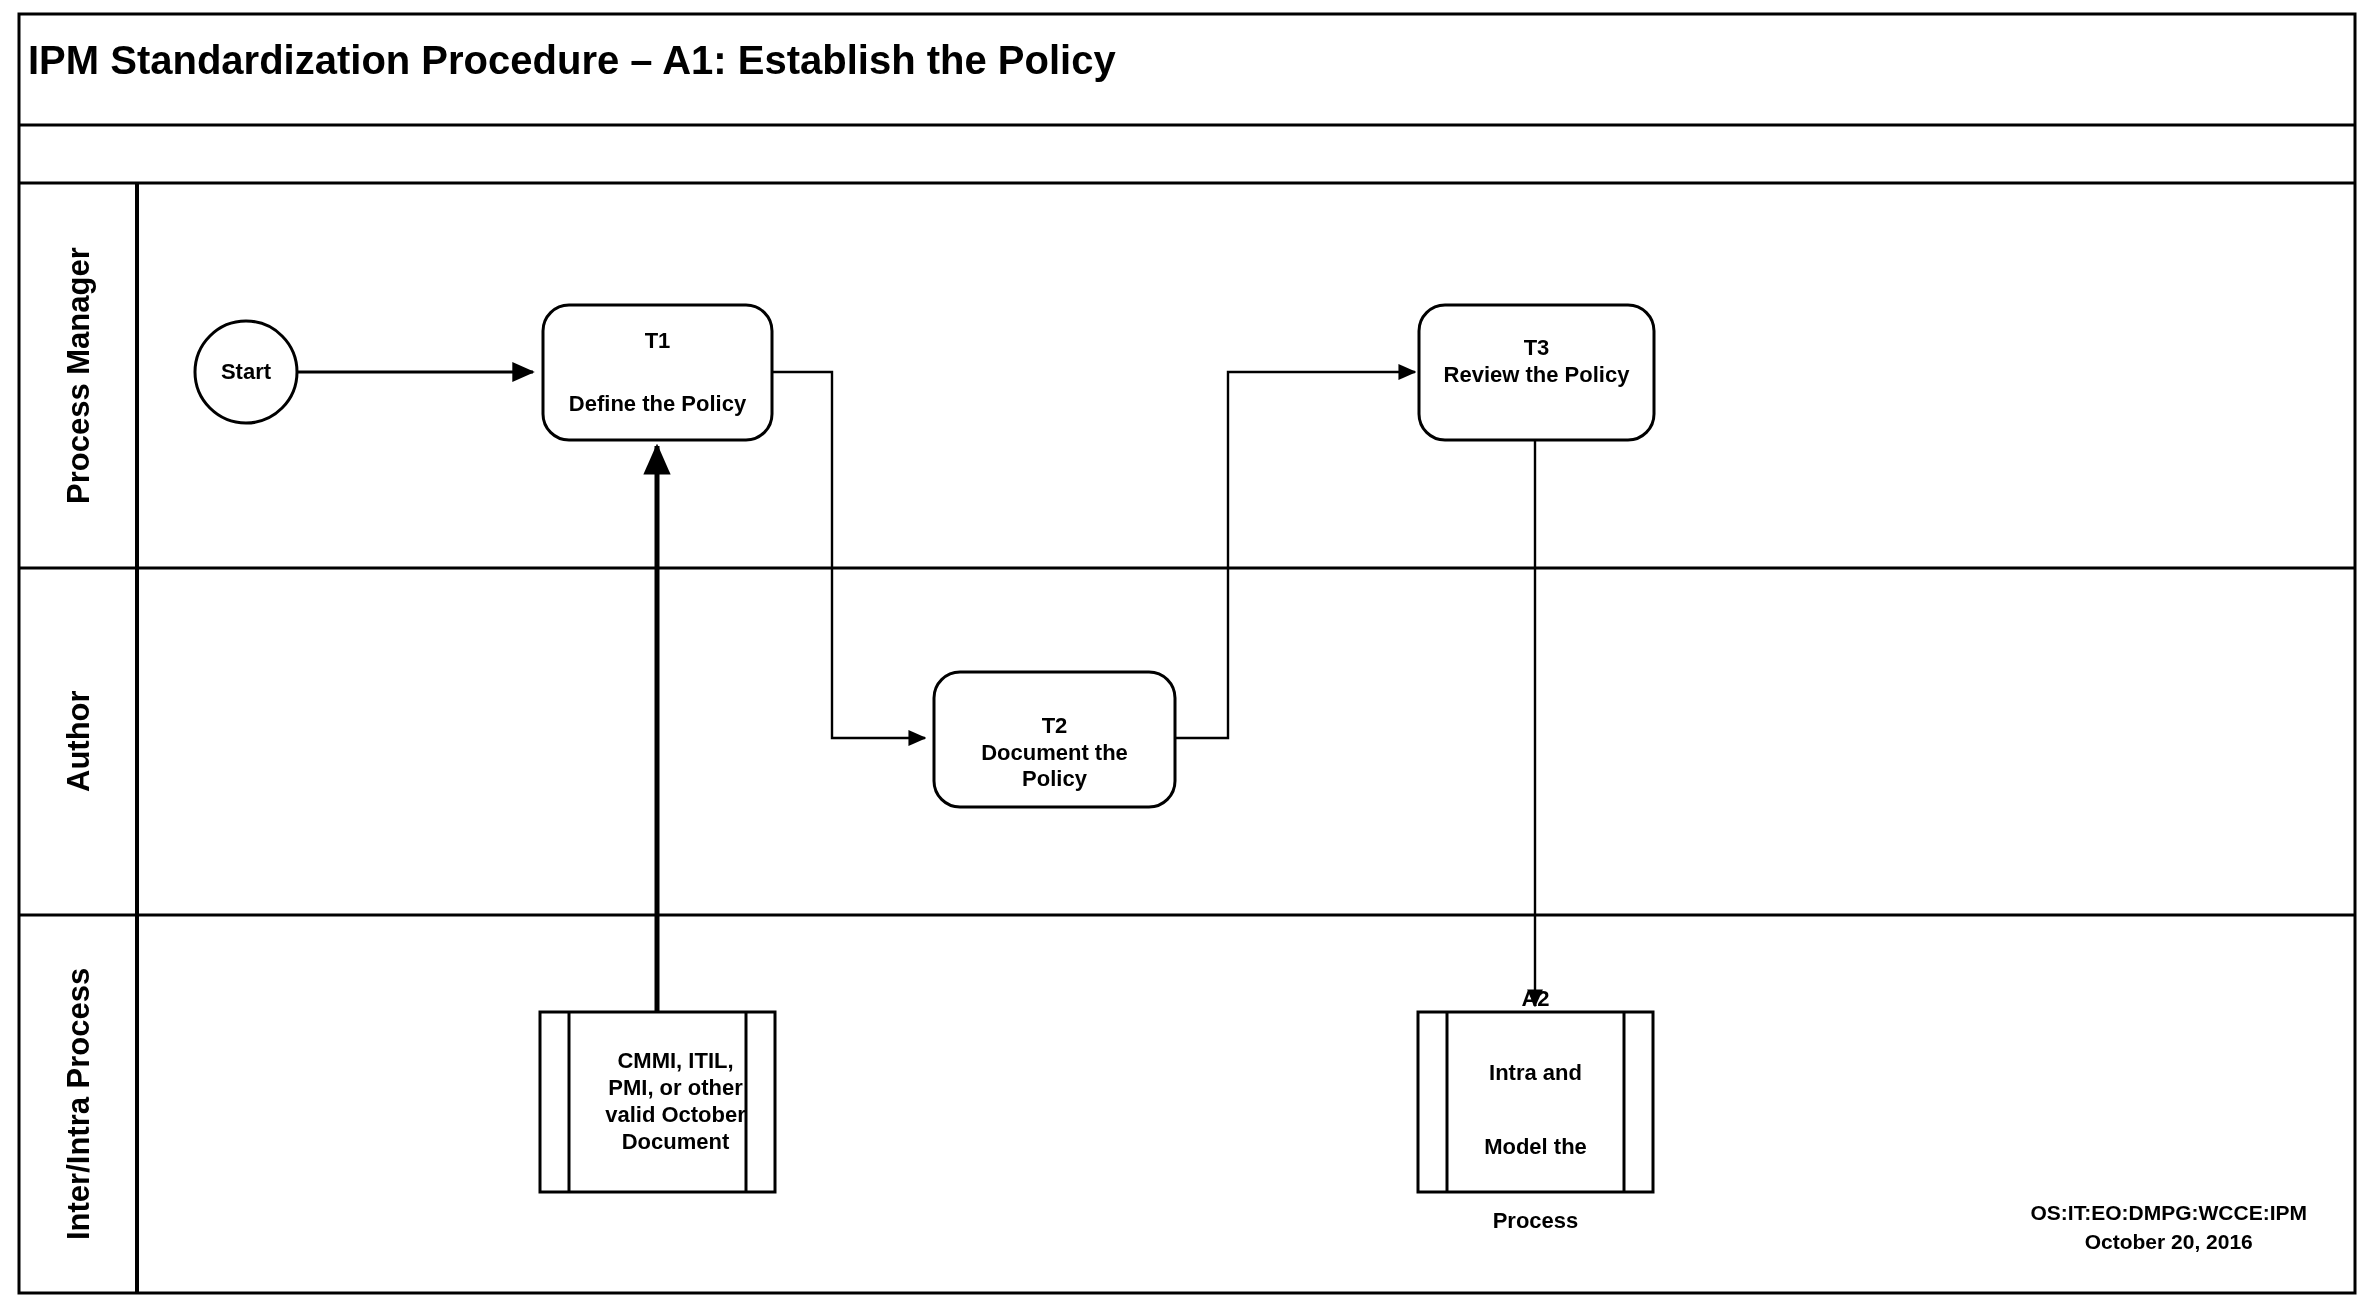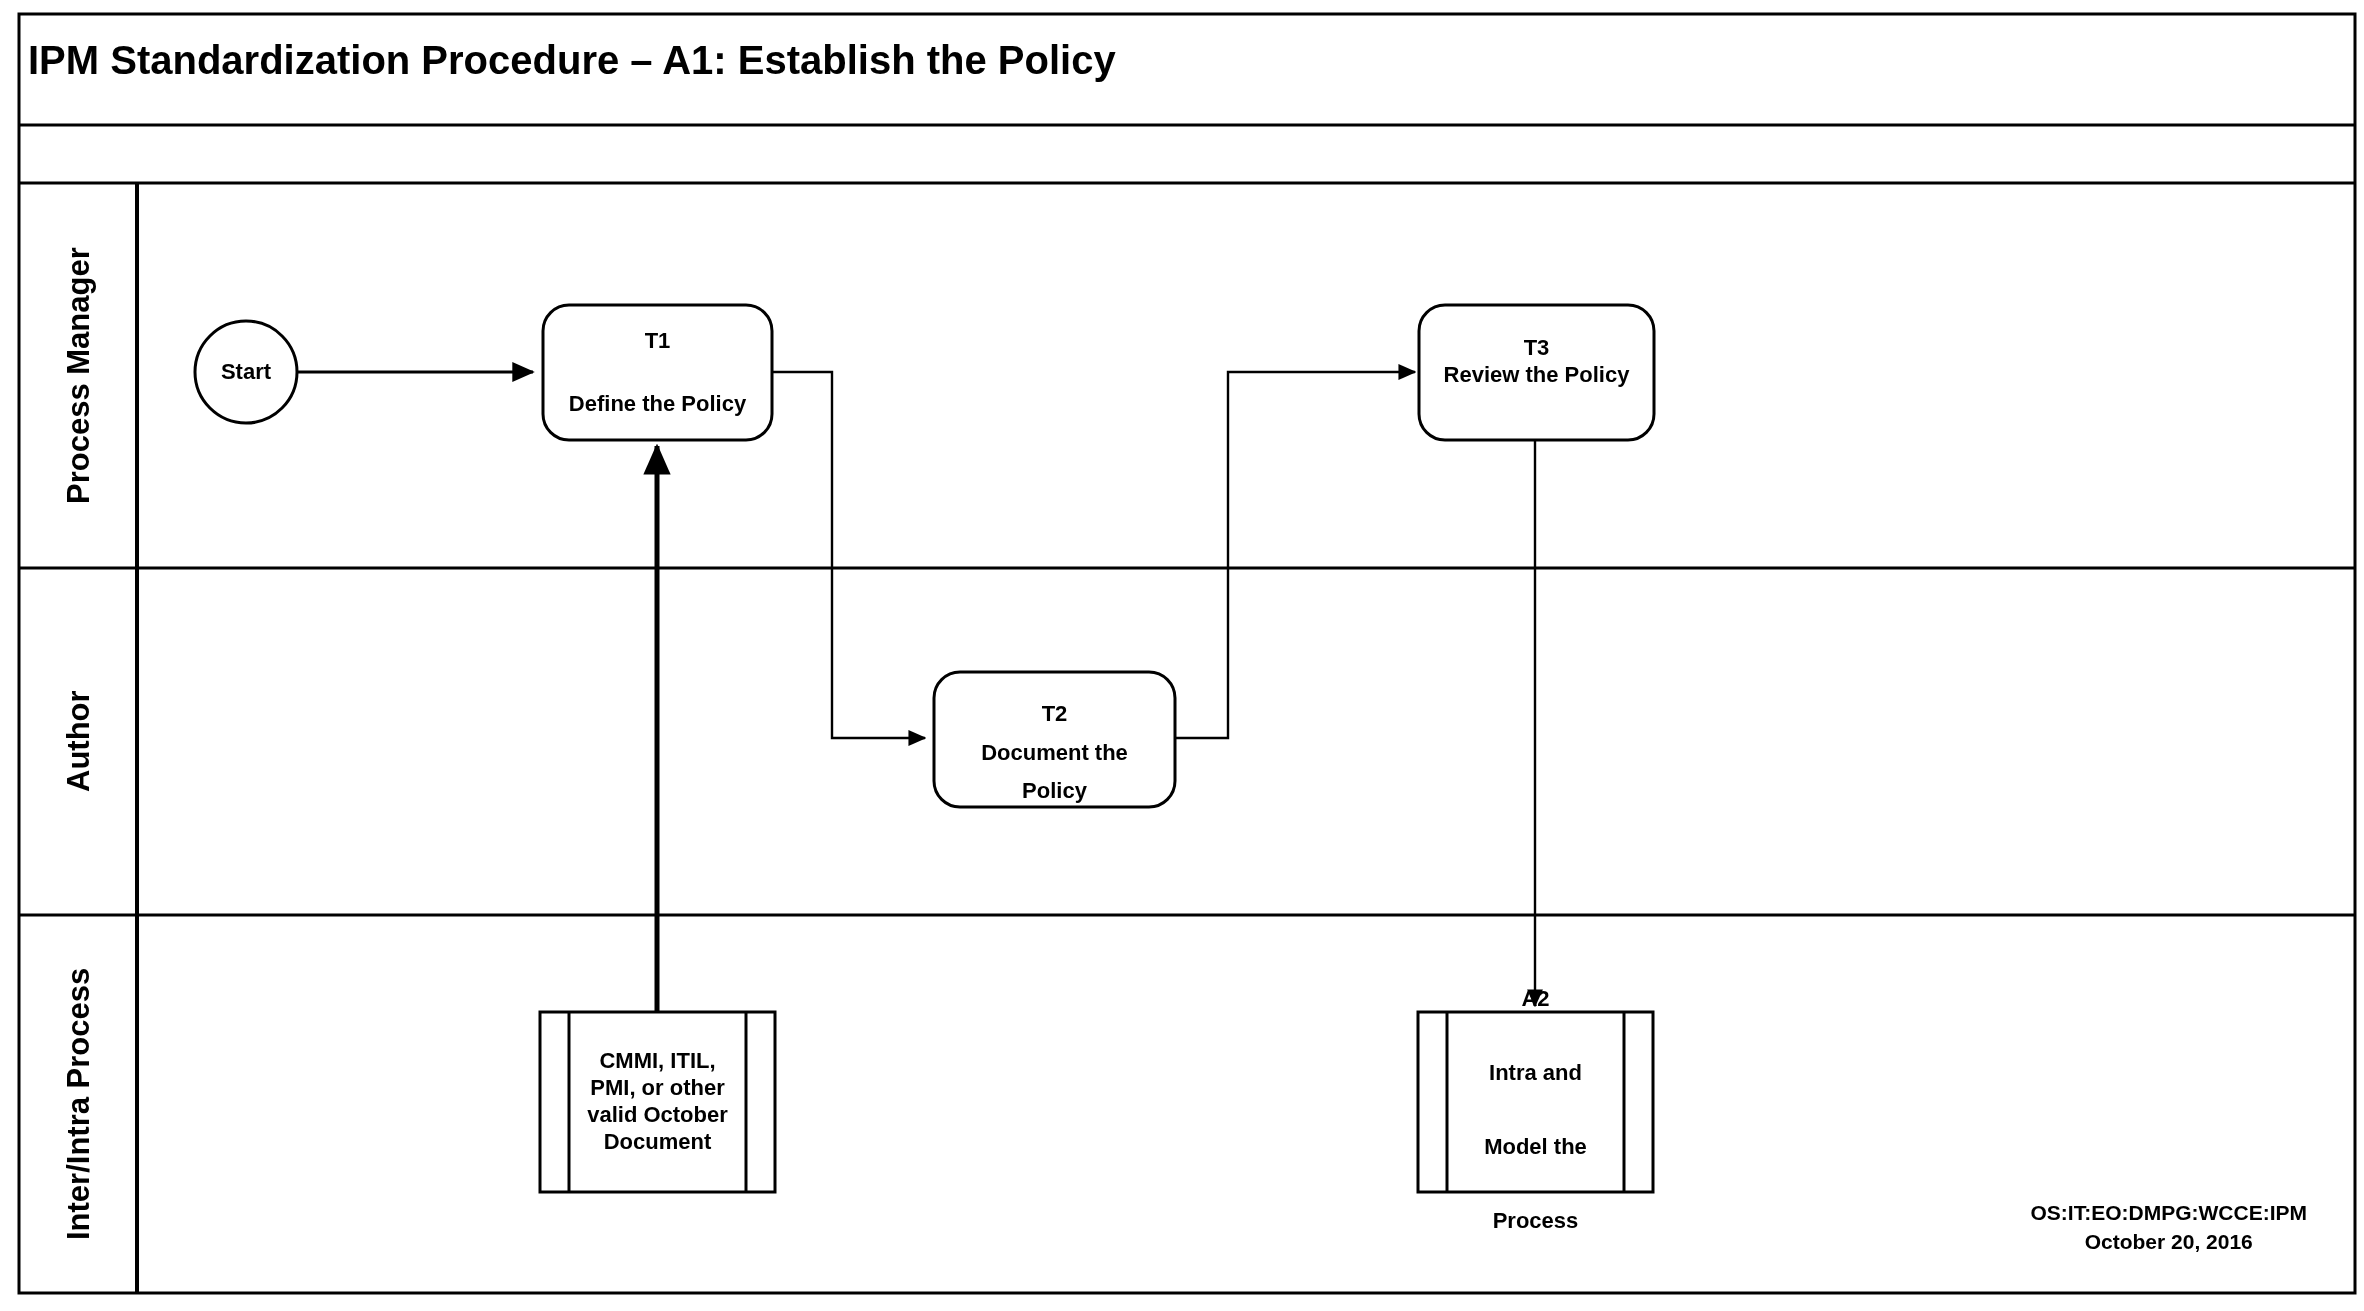--- a/index.html
+++ b/index.html
@@ -156,27 +156,27 @@
   <div class="node-label" style="left:543px; top:305px; width:229px; height:135px;gap:36px;">
     <span>T1</span>
     <span>Define the Policy</span>
   </div>
 
   <div class="node-label" style="left:1419px; top:305px; width:235px; height:113px;">
     <span>T3</span>
     <span>Review the Policy</span>
   </div>
 
-  <div class="node-label" style="left:934px; top:672px; width:241px; height:162px;gap:12px;">
+  <div class="node-label" style="left:934px; top:672px; width:241px; height:162px;">
     <span>T2</span>
     <span>Document the</span>
     <span>Policy</span>
   </div>
 
-  <div class="node-label" style="left:569px; top:1012px; width:177px; height:180px;">
+  <div class="node-label" style="left:569px; top:1012px; width:177px; height:180px;padding-left:18px;">
     <span>CMMI, ITIL,</span>
     <span>PMI, or other</span>
     <span>valid October</span>
     <span>Document</span>
   </div>
 
   <div class="node-label" style="left:1447px; top:1012px; width:177px; height:197px;gap:47px;">
     <span>A2</span>
     <span>Intra and</span>
     <span>Model the</span>

